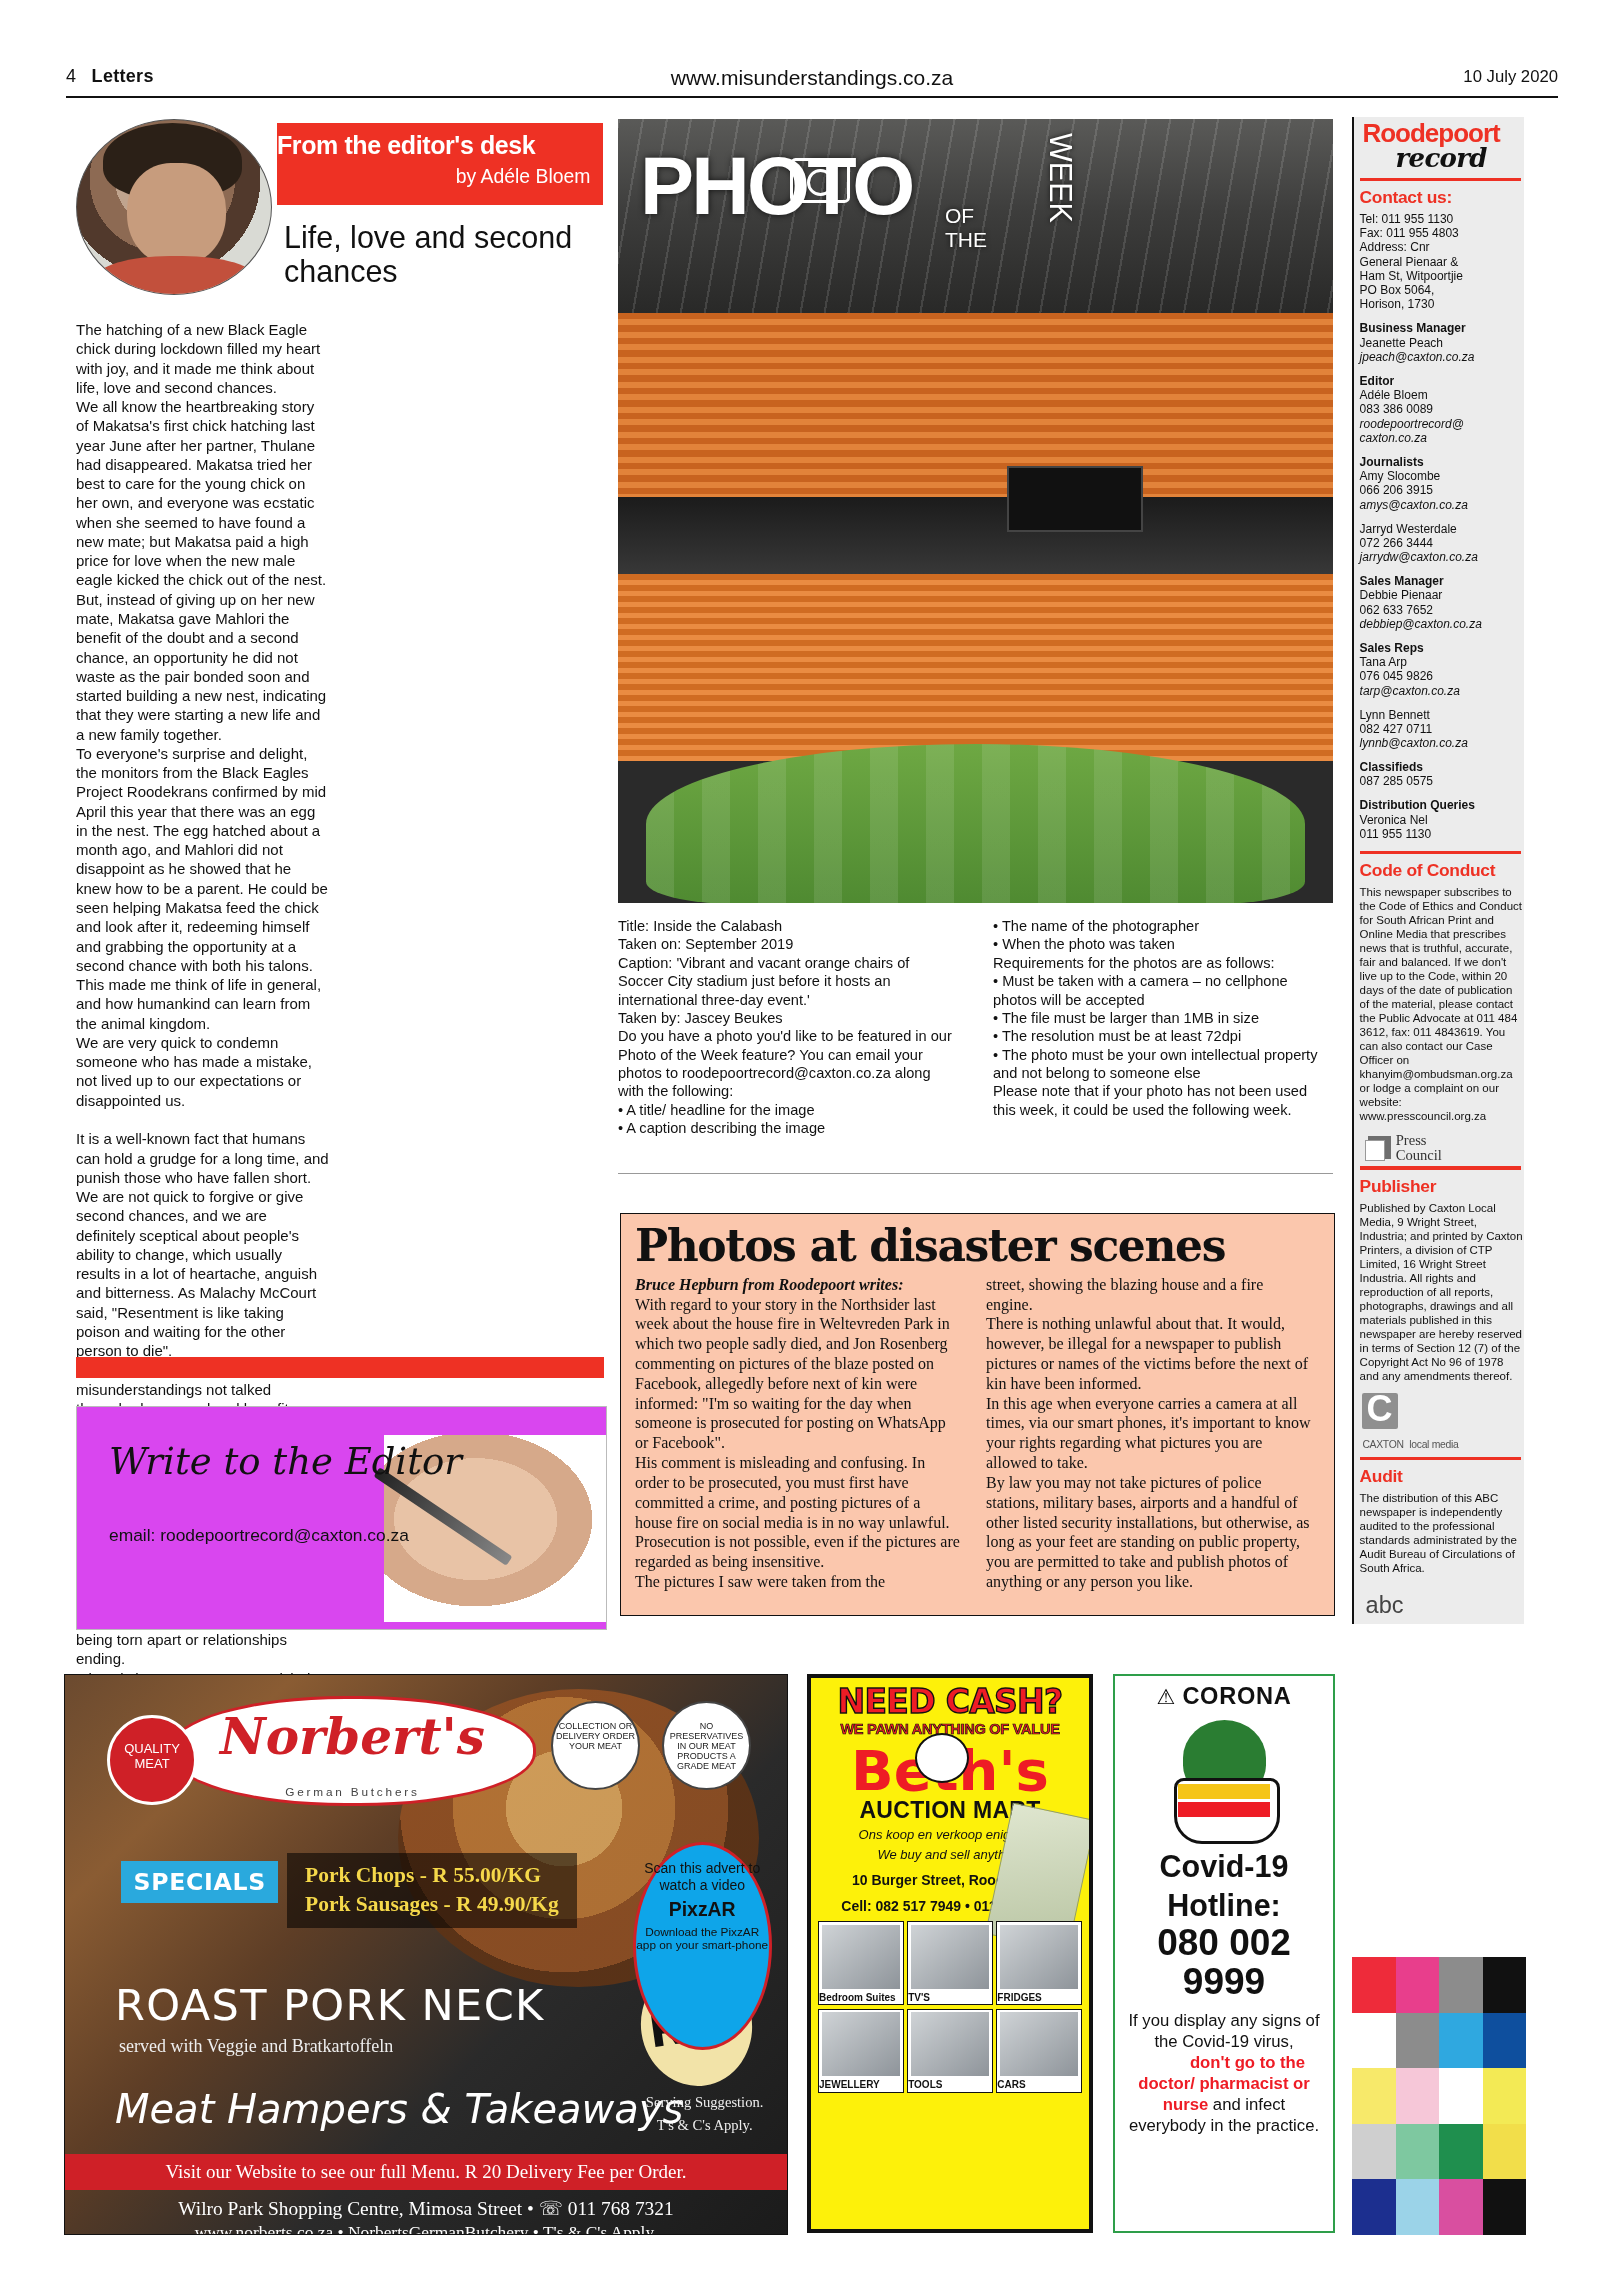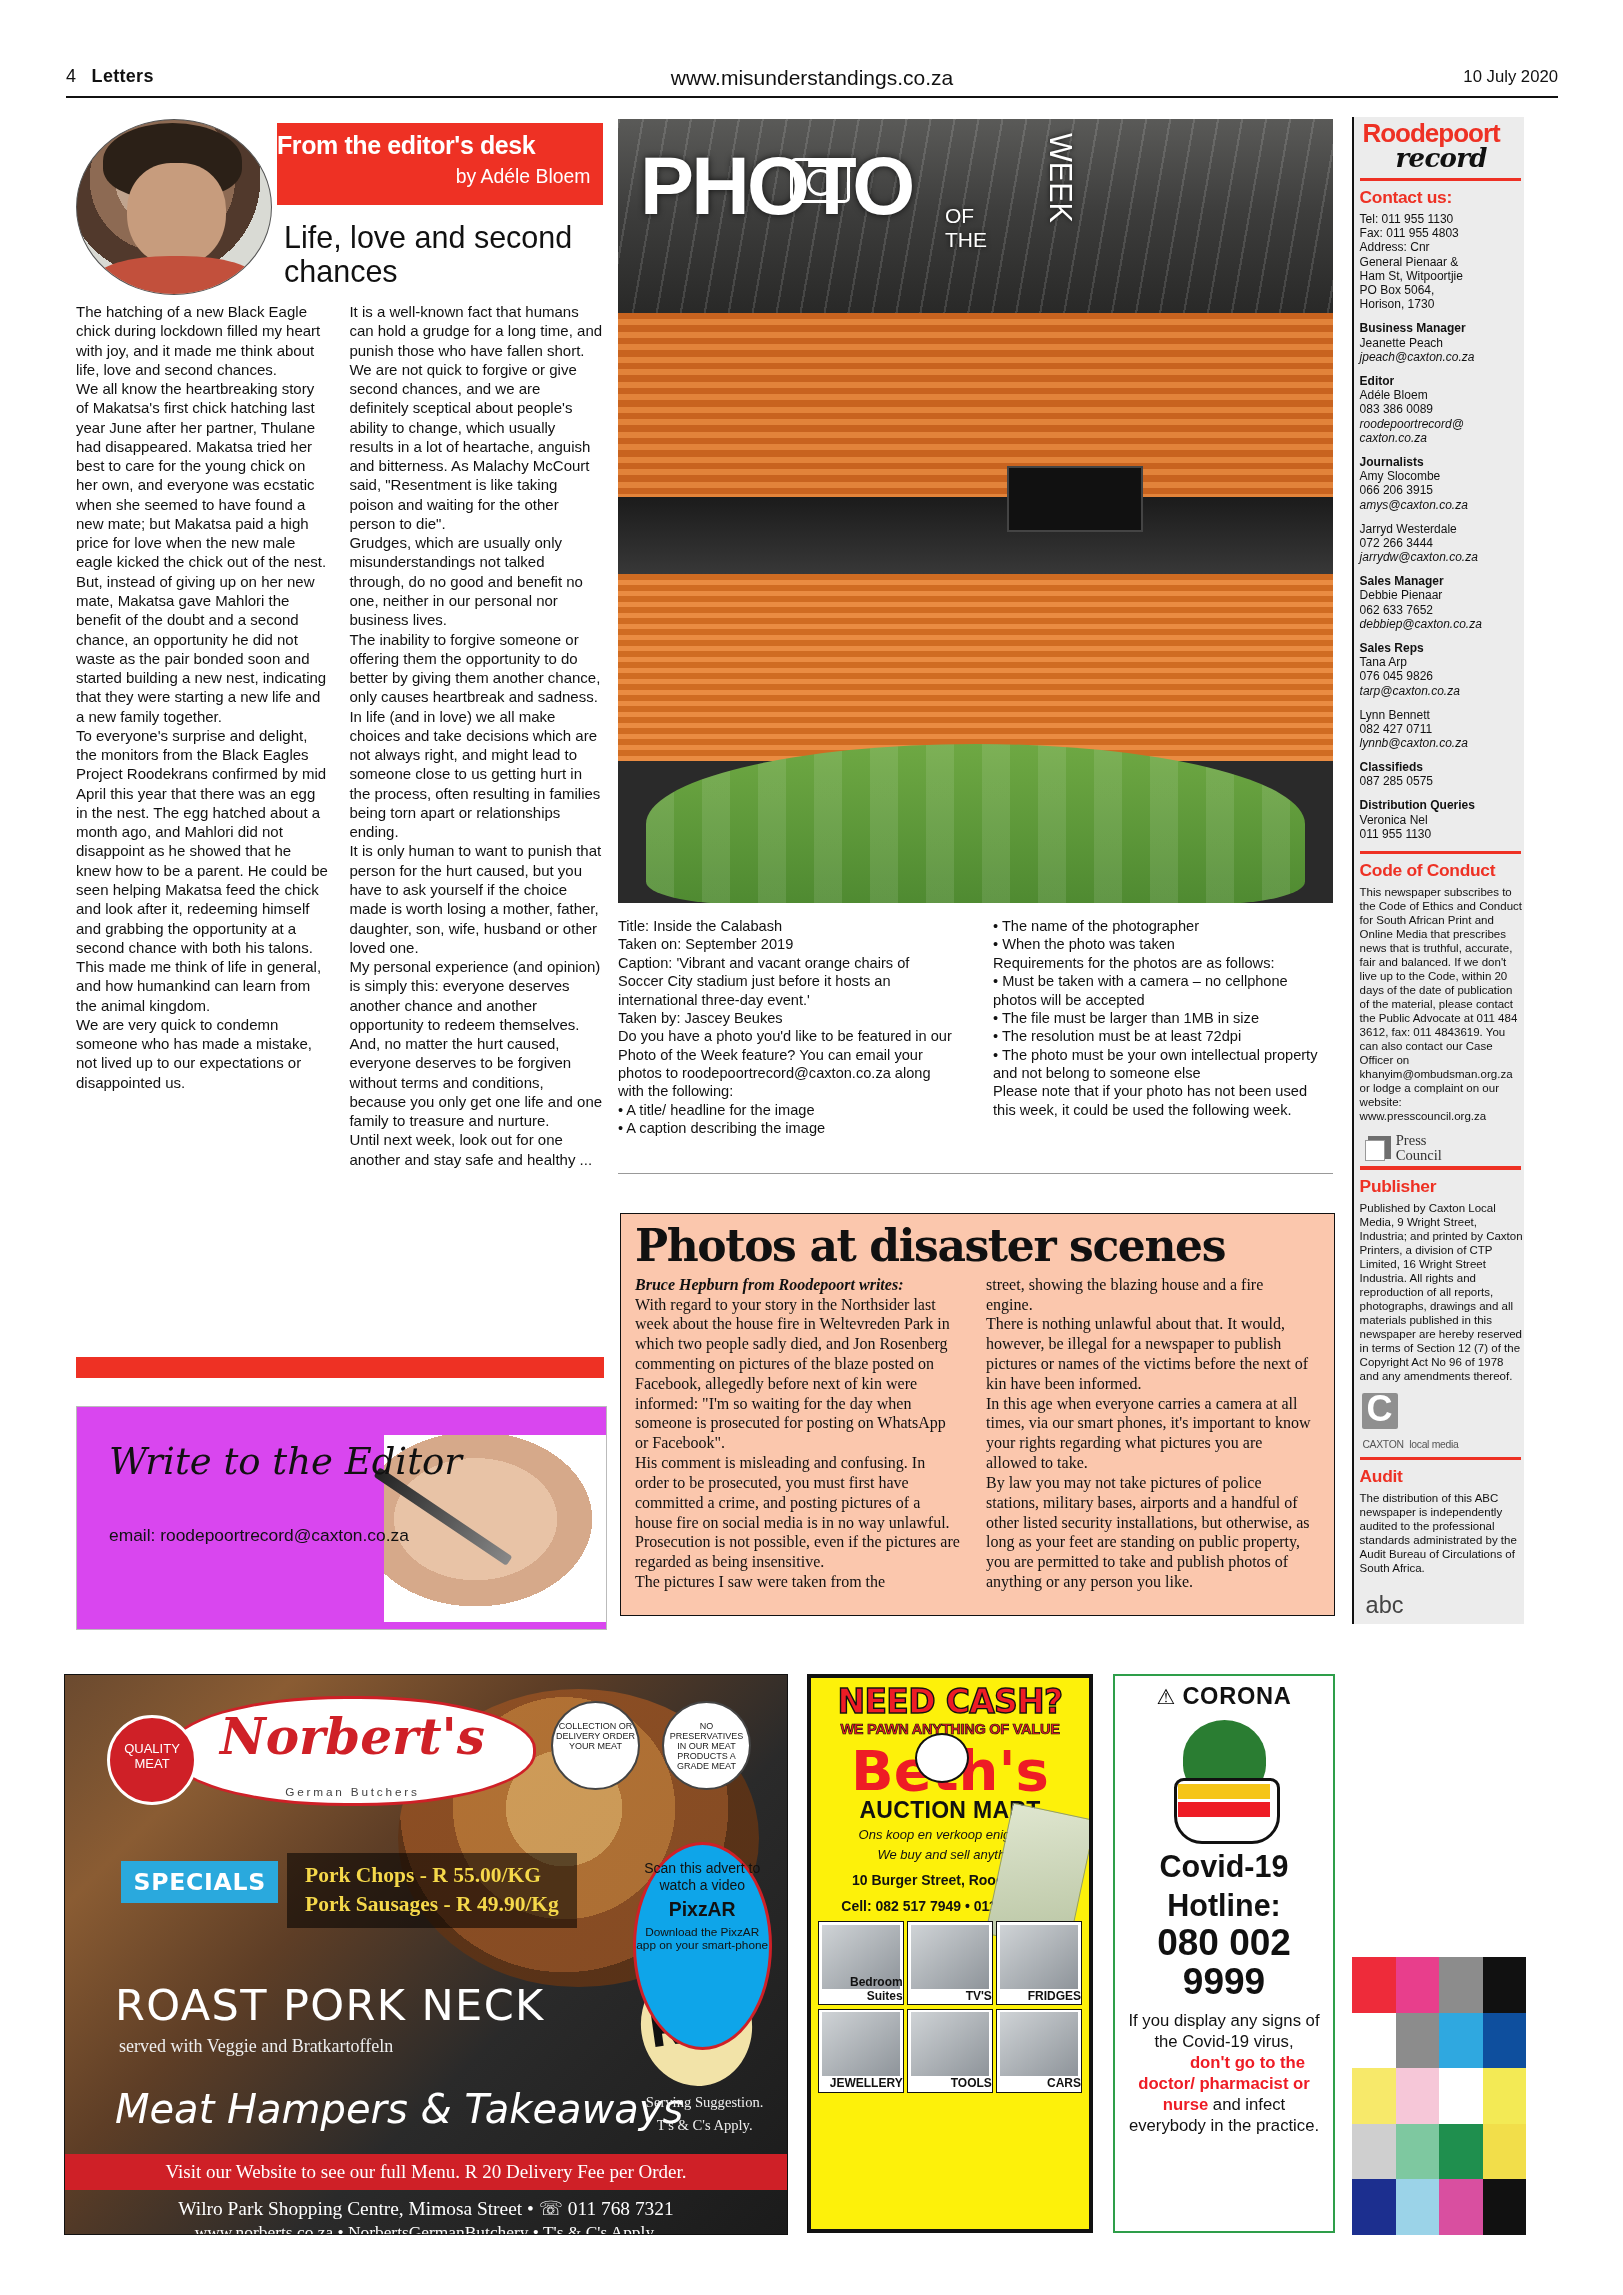--- a/index.html
+++ b/index.html
@@ -21,21 +21,21 @@
     background:radial-gradient(circle at 44% 34%, #d8c3b0 0 16%, #c0a48e 16% 30%, #8d6a53 30% 46%, #51392c 46% 62%, #d9dad4 62% 100%);
     border:1.4px solid #555;overflow:hidden;}
   .ed-photo .hair{position:absolute;left:26px;top:2.8px;width:139px;height:76px;border-radius:50% 50% 40% 40%;background:#2b2017;}
   .ed-photo .face{position:absolute;left:50px;top:43px;width:99px;height:104px;border-radius:46% 46% 52% 52%;background:#c79c7d;}
   .ed-photo .shirt{position:absolute;left:19.4px;top:136px;width:160px;height:49px;border-radius:46% 46% 0 0;background:#c2503c;}
   .ed-banner{position:absolute;left:201px;top:4.2px;width:326px;height:82px;background:#ee3124;}
   .ed-banner .t1{color:#ffffff;font-weight:700;font-size:25px;letter-spacing:-0.4px;padding:8.3px 12.5px 0 0;}
   .ed-banner .t2{color:#fff;font-size:19.4px;text-align:right;padding:4.2px 12.5px 0 0;}
   .ed-title{position:absolute;left:208px;top:101px;width:319px;font-size:30.5px;line-height:1.12;color:#111;}
 
-  .ed-cols{display:flex;gap:19.4px;margin-top:9px;}
+  .ed-cols{display:flex;gap:19.4px;margin-top:27px;flex-direction:column;}
   .ed-col{width:254px;font-size:15px;line-height:1.285;color:#111;text-align:left;}
   .ed-col.c2{padding-top:0;}
   .ed-redbar{position:absolute;left:76px;top:1357px;width:528px;height:21px;background:#ee3124;}
 
   
   .wte{position:absolute;left:76px;top:1406px;width:529px;height:222px;border:1.4px solid #bbb;background:#d946ef;overflow:hidden;}
   .wte .script{position:absolute;left:32px;top:33px;font-family:"DejaVu Serif",serif;font-style:italic;font-size:37px;color:#111;}
   .wte .mail{position:absolute;left:32px;top:118px;font-size:17.4px;color:#111;}
   .wte .hand{position:absolute;right:-7px;top:28px;width:229px;height:187px;
     background:radial-gradient(ellipse at 40% 45%, #e8c3a6 0 42%, #d6a98a 42% 60%, #fff 60% 100%);}
@@ -132,21 +132,21 @@
   .ad-beth .pawn{text-align:center;font-size:14.6px;font-weight:700;color:#ee1c25;-webkit-text-stroke:0.7px #111;letter-spacing:-0.3px;}
   .ad-beth .beths{text-align:center;font-size:56px;font-weight:700;color:#ee1c25;line-height:.95;margin-top:7px;font-family:"DejaVu Sans",sans-serif;position:relative;}
   .ad-beth .head{position:absolute;left:104px;top:-11px;width:50px;height:46px;border-radius:50%;background:#fff;border:2.8px solid #111;}
   .ad-beth .auction{text-align:center;font-size:23px;font-weight:700;color:#111;letter-spacing:0.3px;}
   .ad-beth .ons{text-align:center;font-size:13px;font-style:italic;color:#111;line-height:1.3;margin-top:2.8px;}
   .ad-beth .addr{text-align:center;font-size:14px;font-weight:700;color:#111;margin-top:7px;line-height:1.35;}
   .ad-beth .money{position:absolute;right:5.6px;top:132px;width:83px;height:132px;background:linear-gradient(160deg,#dfe6cf,#b8c4a2);transform:rotate(12deg);border:1.4px solid #8d9a78;}
   .ad-beth .grid{display:grid;grid-template-columns:1fr 1fr 1fr;gap:3.5px;padding:5.6px 7px 0 7px;}
   .ad-beth .cell{background:#fff;border:1.4px solid #111;height:82px;position:relative;overflow:hidden;}
   .ad-beth .cell .ph{position:absolute;left:2.8px;top:2.8px;right:2.8px;bottom:15.3px;background:linear-gradient(140deg,#cfd3d6,#8e949a);}
-  .ad-beth .cell .lb{position:absolute;left:0;right:0;bottom:1.4px;text-align:right;font-size:12px;font-weight:700;color:#111;}
+  .ad-beth .cell .lb{position:absolute;left:0;right:0;bottom:1.4px;text-align:left;font-size:10px;font-weight:700;color:#111;}
 
   .ad-cov{position:absolute;left:1113px;top:1674px;width:222px;height:559px;background:#fff;border:2.8px solid #2e9e4a;box-sizing:border-box;text-align:center;overflow:hidden;}
   .ad-cov .top{display:flex;align-items:center;justify-content:center;gap:7px;margin-top:7px;}
   .ad-cov .warn{font-size:21px;}
   .ad-cov .corona{font-size:23.6px;font-weight:700;color:#111;letter-spacing:0.7px;}
   .ad-cov .maskimg{width:125px;height:125px;margin:9.7px auto 4.2px auto;position:relative;}
   .ad-cov .maskimg .hd{position:absolute;left:21px;top:0;width:83px;height:76px;border-radius:50% 50% 40% 40%;background:#2a7d32;}
   .ad-cov .maskimg .msk{position:absolute;left:12.5px;top:58px;width:100px;height:60px;border-radius:9.7px 9.7px 28px 28px;background:#fff;border:3.5px solid #111;}
   .ad-cov .maskimg .y1{position:absolute;left:16.7px;top:64px;width:92px;height:15.3px;background:#f5c518;}
   .ad-cov .maskimg .r1{position:absolute;left:16.7px;top:82px;width:92px;height:15.3px;background:#ee1c25;}

